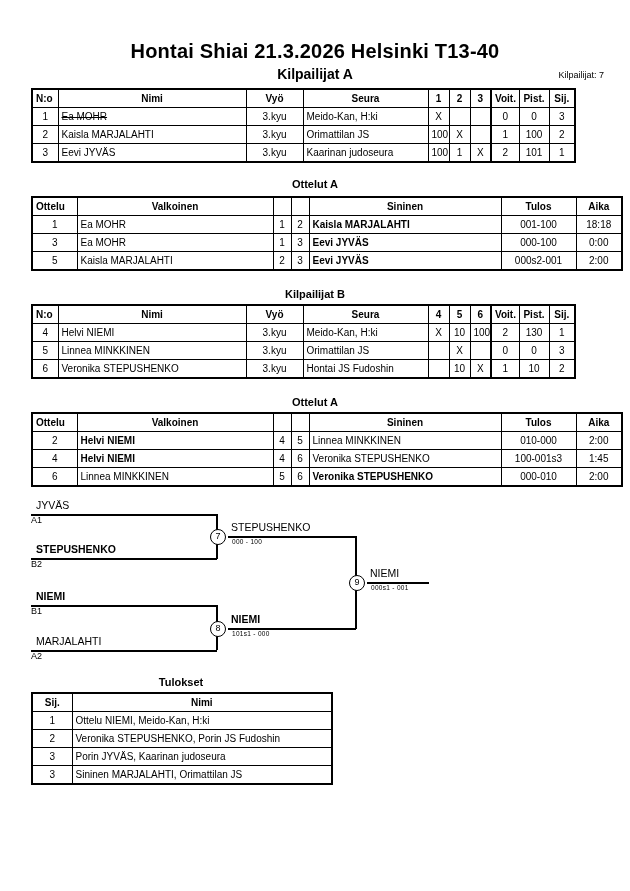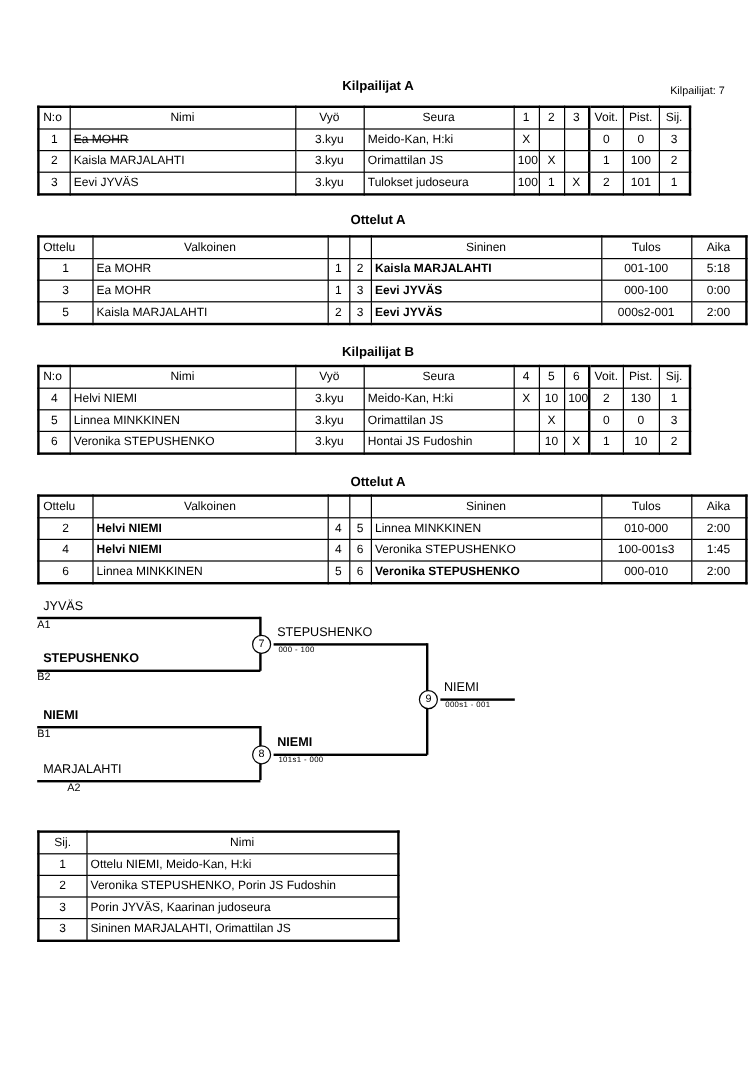--- a/index.html
+++ b/index.html
@@ -10,42 +10,42 @@
   }
   .page{position:relative;width:630px;height:891px;}
 
   
   .title{
     position:absolute;left:0;top:40px;width:630px;text-align:center;
     font-size:20px;font-weight:bold;letter-spacing:0.2px;
   }
   .subtitle{
     position:absolute;left:0;top:66px;width:630px;text-align:center;
-    font-size:11px;font-weight:bold;
+    font-size:14px;font-weight:bold;
   }
   .entrants{
     position:absolute;right:26px;top:70px;font-size:9px;
   }
 
   
   .caption{
     position:absolute;text-align:center;font-size:11px;font-weight:bold;
   }
 
   
   table{
     border-collapse:collapse;table-layout:fixed;
     font-size:10px;background:#fff;
   }
   .boxed{border:2px solid #000;}
   table td,table th{
     border:1px solid #000;padding:1px 3px;height:15px;
     overflow:hidden;white-space:nowrap;font-weight:normal;
   }
-  table th{font-weight:normal;text-align:center;}
+  table th{font-weight:bold;text-align:center;}
   .c{text-align:center;}
   .l{text-align:left;}
   .b{font-weight:bold;}
   .strike{text-decoration:line-through;}
   .thickleft{border-left:2px solid #000;}
 
   .pos{position:absolute;}
 
   
   .bracket{position:absolute;left:0;top:495px;width:630px;height:175px;}
@@ -62,20 +62,21 @@
     position:absolute;width:14px;height:14px;border:1.5px solid #000;
     border-radius:50%;background:#fff;font-size:9px;line-height:12px;
     text-align:center;
   }
 </style>
 </head>
 <body>
 
 <div class="page">
 
+  <div class="title">Hontai Shiai  21.3.2026  Helsinki   T13-40</div>
   <div class="subtitle">Kilpailijat A</div>
   <div class="entrants">Kilpailijat: 7</div>
 
   <table class="boxed pos" id="tbl-pool-a" style="left:31px;top:88px;width:479px;">
     <colgroup>
       <col style="width:26px">
         <col style="width:188px">
         <col style="width:57px">
         <col style="width:125px">
       <col style="width:21px">
@@ -121,21 +122,21 @@
           <td class="c">X</td>
           <td class="c"></td>
           <td class="c thickleft">1</td>
           <td class="c">100</td>
           <td class="c">2</td>
         </tr>
         <tr>
           <td class="c">3</td>
           <td class="l">Eevi JYVÄS</td>
           <td class="c">3.kyu</td>
-          <td class="l">Tulokset judoseura</td>
+          <td class="l">Kaarinan judoseura</td>
           <td class="c">100</td>
           <td class="c">1</td>
           <td class="c">X</td>
           <td class="c thickleft">2</td>
           <td class="c">101</td>
           <td class="c">1</td>
         </tr>
       </tbody>
   </table>
 
@@ -162,21 +163,21 @@
       </tr>
     </thead>
     <tbody id="matches-a-body">
         <tr>
           <td class="c">1</td>
           <td class="l">Ea MOHR</td>
           <td class="c">1</td>
           <td class="c">2</td>
           <td class="l b">Kaisla MARJALAHTI</td>
           <td class="c">001-100</td>
-          <td class="c">5:18</td>
+          <td class="c">18:18</td>
         </tr>
         <tr>
           <td class="c">3</td>
           <td class="l">Ea MOHR</td>
           <td class="c">1</td>
           <td class="c">3</td>
           <td class="l b">Eevi JYVÄS</td>
           <td class="c">000-100</td>
           <td class="c">0:00</td>
         </tr>
@@ -328,35 +329,36 @@
     <div class="bk-name" style="left:231px;top:26px;">STEPUSHENKO</div>
     <div class="bk-line bk-h" style="left:228px;top:41px;width:128px;"></div>
     <div class="bk-score" style="left:232px;top:43px;">000 - 100</div>
 
     <div class="bk-name bold" style="left:36px;top:95px;">NIEMI</div>
     <div class="bk-line bk-h" style="left:31px;top:110px;width:186px;"></div>
     <div class="bk-seed" style="left:31px;top:111px;">B1</div>
 
     <div class="bk-name" style="left:36px;top:140px;">MARJALAHTI</div>
     <div class="bk-line bk-h" style="left:31px;top:155px;width:186px;"></div>
-    <div class="bk-seed" style="left:31px;top:156px;margin-left:25px;">A2</div>
+    <div class="bk-seed" style="left:31px;top:156px;">A2</div>
 
     <div class="bk-line bk-v" style="left:216px;top:110px;height:45px;"></div>
     <div class="bk-node" style="left:210px;top:126px;">8</div>
     <div class="bk-name bold" style="left:231px;top:118px;">NIEMI</div>
     <div class="bk-line bk-h" style="left:228px;top:133px;width:128px;"></div>
     <div class="bk-score" style="left:232px;top:135px;">101s1 - 000</div>
 
     <div class="bk-line bk-v" style="left:355px;top:41px;height:93px;"></div>
     <div class="bk-node" style="left:349px;top:80px;">9</div>
     <div class="bk-name" style="left:370px;top:72px;">NIEMI</div>
     <div class="bk-line bk-h" style="left:367px;top:87px;width:62px;"></div>
     <div class="bk-score" style="left:371px;top:89px;">000s1 - 001</div>
   </div>
 
+  <div class="caption" style="left:31px;top:676px;width:300px;">Tulokset</div>
   <table class="boxed pos" id="tbl-results" style="left:31px;top:692px;width:300px;">
     <colgroup>
         <col style="width:40px">
         <col style="width:260px">
       </colgroup>
     <thead>
       <tr>
         <th>Sij.</th>
         <th>Nimi</th>
       </tr>

